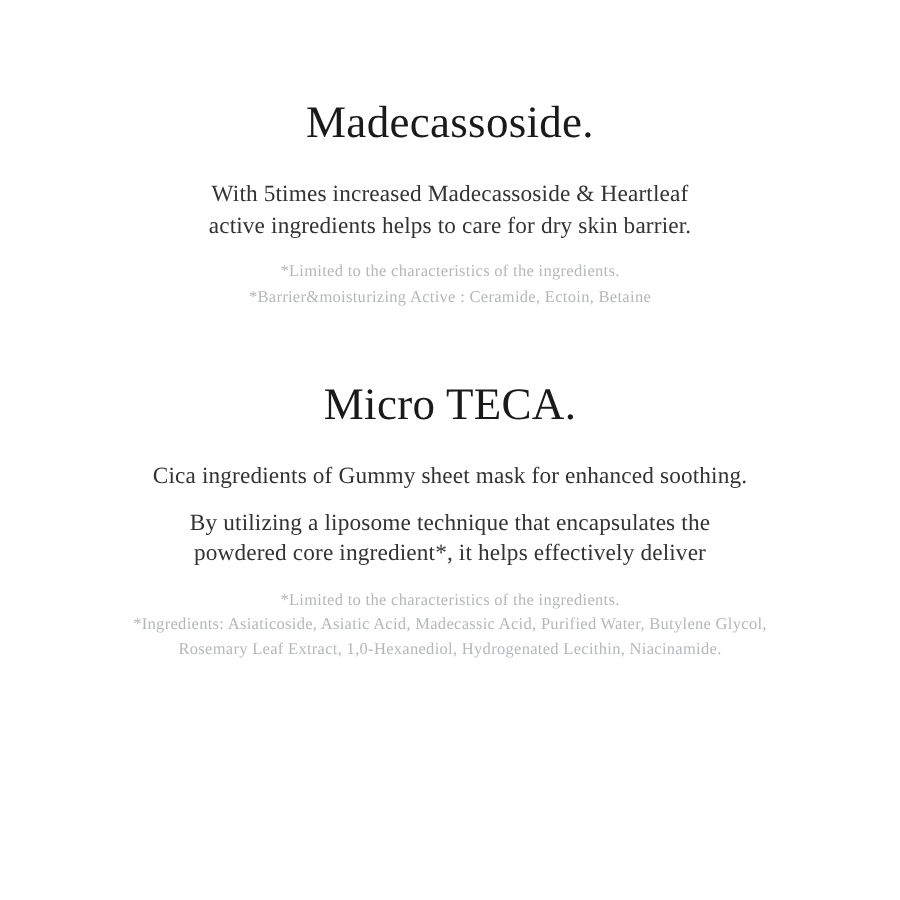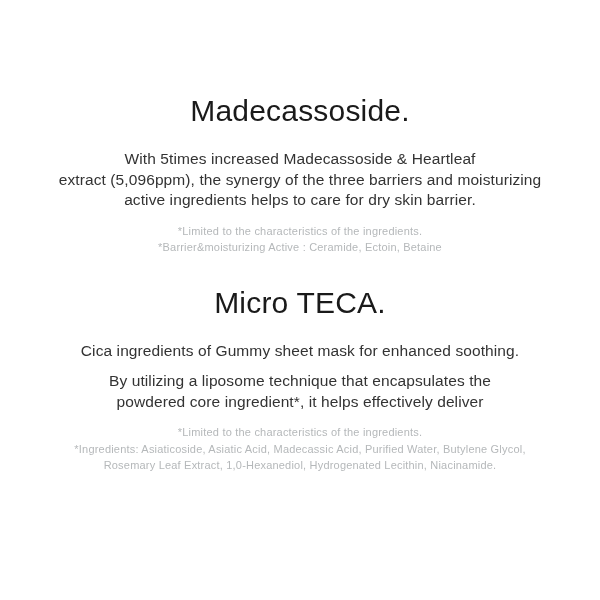--- a/index.html
+++ b/index.html
@@ -5,32 +5,33 @@
   * { margin: 0; padding: 0; box-sizing: border-box; }
   html, body { width: 600px; height: 600px; }
   body {
     background: #ffffff;
     font-family: "Liberation Sans", "DejaVu Sans", sans-serif;
     overflow: hidden;
   }
   .page {
     width: 600px;
     height: 600px;
-    padding-top: 93px;
+    padding-top: 64px;
     text-align: center;
+    font-family: Liberation Serif, serif;
   }
   .section-title {
     font-size: 30px;
     line-height: 36px;
     font-weight: 500;
     letter-spacing: 0.2px;
     color: #1a1a1a;
   }
   .section-title.second {
-    margin-top: 29px;
+    margin-top: 46px;
   }
   .body-para {
     margin-top: 20px;
     font-size: 15.5px;
     line-height: 20.5px;
     font-weight: 400;
     color: #333333;
     letter-spacing: 0.1px;
   }
   .body-para + .body-para {
@@ -50,21 +51,20 @@
 </head>
 <body>
 
 <main class="page">
 
   <section>
     <h1 class="section-title">Madecassoside.</h1>
 
     <p class="body-para">
       <span class="line">With 5times increased Madecassoside &amp; Heartleaf</span>
-      <span class="line">extract (5,096ppm), the synergy of the three barriers and moisturizing</span>
       <span class="line">active ingredients helps to care for dry skin barrier.</span>
     </p>
 
 
     <p class="note">
       <span class="line">*Limited to the characteristics of the ingredients.</span>
       <span class="line">*Barrier&amp;moisturizing Active : Ceramide, Ectoin, Betaine</span>
     </p>
   </section>
 

